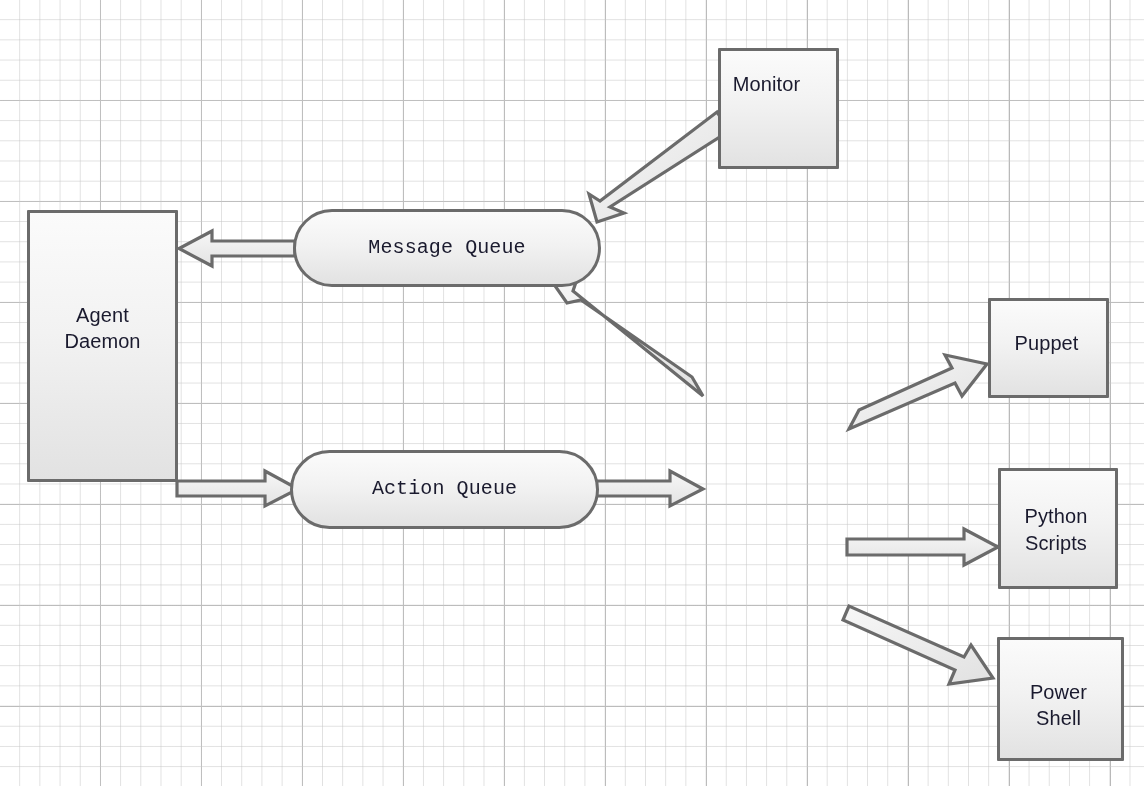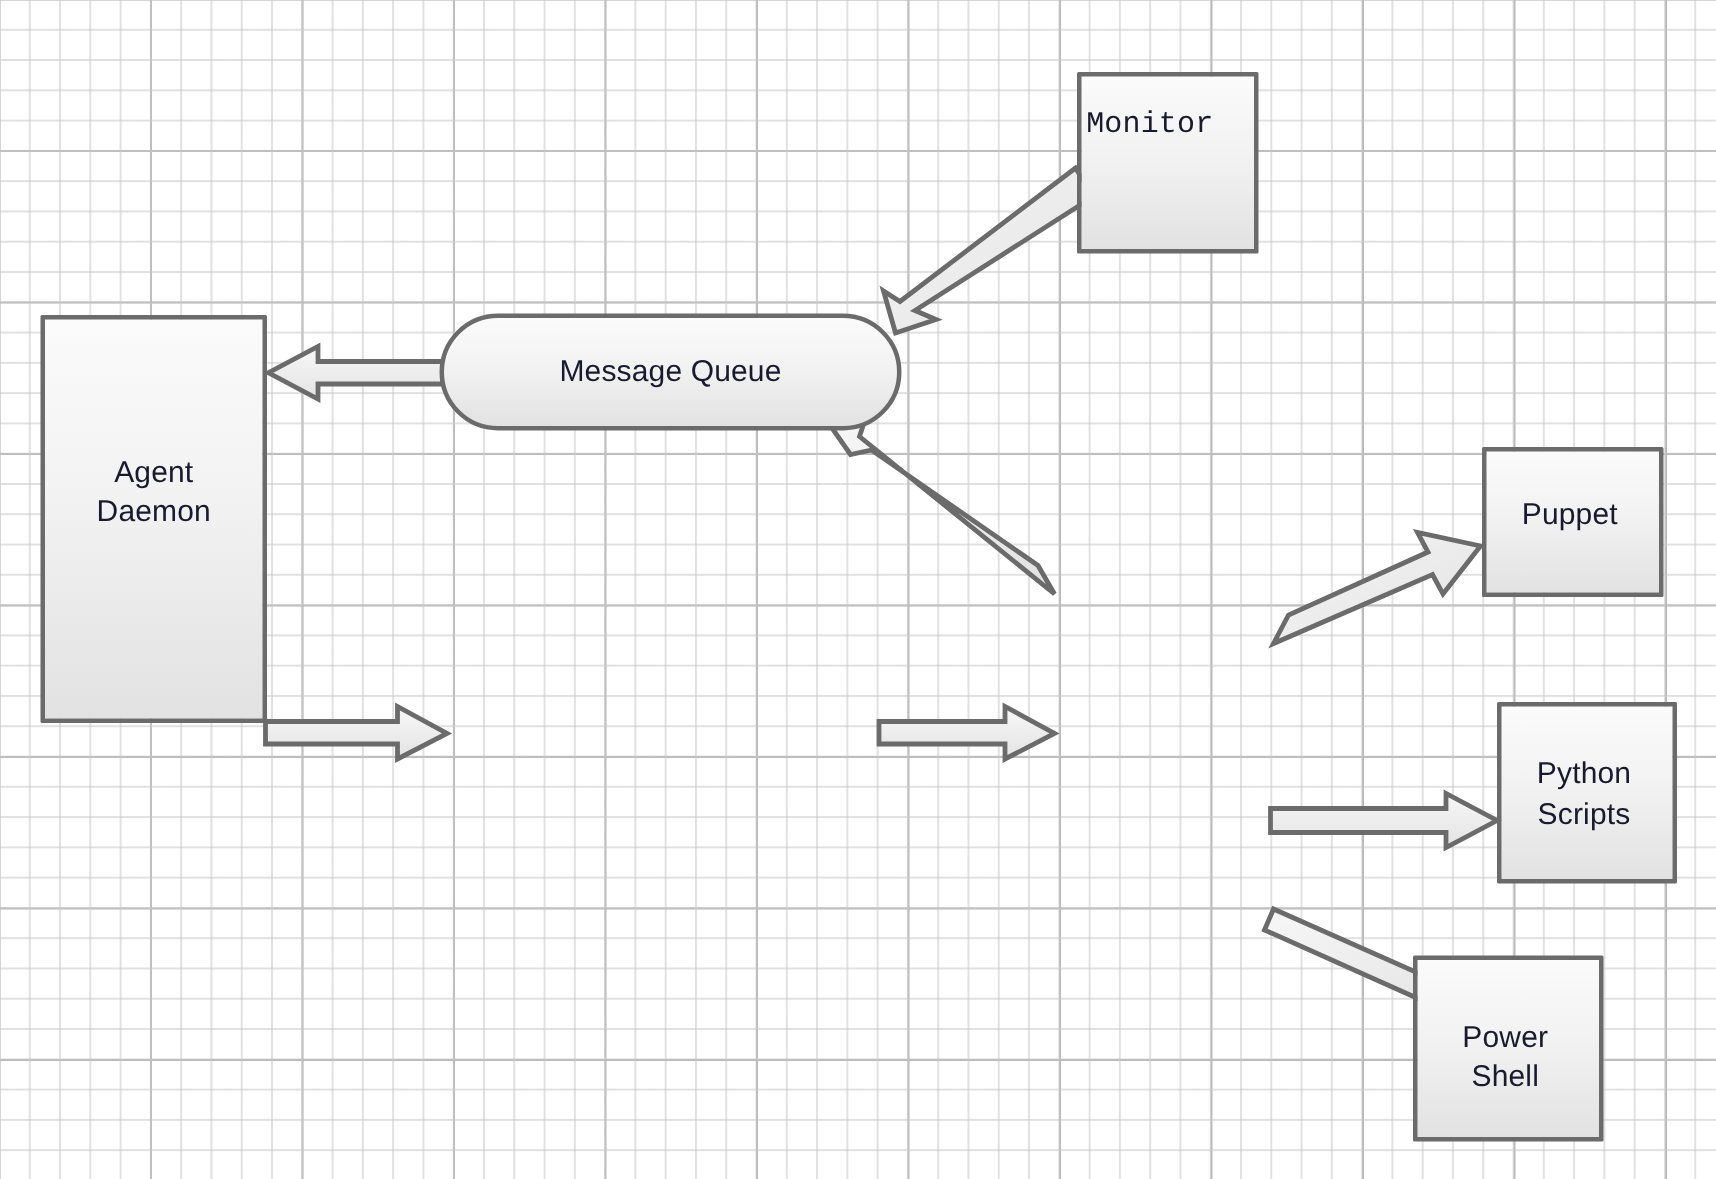--- a/index.html
+++ b/index.html
@@ -50,40 +50,41 @@
     line-height: 1.32;
     letter-spacing: 0.1px;
     background: linear-gradient(to bottom, #fbfbfb 0%, #f2f2f2 45%, #e2e2e2 100%);
     z-index: 3;
   }
   .node.square {
     border-radius: 1px;
   }
   .node.rounded {
     border-radius: 44px;
+    font-family: Liberation Mono, monospace;
   }
   .node-label {
     display: block;
     padding: 0 6px;
     white-space: pre-line;
   }
   
   #node-agent-daemon  { left: 27px;  top: 210px; width: 151px; height: 272px; }
   #node-agent-daemon .node-label { transform: translateY(-18px); }
   #node-message-queue { left: 293px; top: 209px; width: 308px; height: 78px; }
   #node-action-queue  { left: 290px; top: 450px; width: 309px; height: 79px; }
   #node-monitor       { left: 718px; top: 48px;  width: 121px; height: 121px; }
-  #node-monitor .node-label { transform: translate(-12px, -24px); font-family: Liberation Mono, monospace; }
+  #node-monitor .node-label { transform: translate(-12px, -24px); }
   #node-action-executioner { left: 701px; top: 341px; width: 147px; height: 327px; }
   #node-action-executioner .node-label { transform: translateY(-19px); }
   #node-puppet        { left: 988px; top: 298px; width: 121px; height: 100px; }
   #node-puppet .node-label { transform: translate(-2px, -5px); }
   #node-python-scripts{ left: 998px; top: 468px; width: 120px; height: 121px; }
   #node-python-scripts .node-label { transform: translate(-2px, 1px); }
-  #node-power-shell   { left: 942px; top: 637px; width: 127px; height: 124px; }
+  #node-power-shell   { left: 997px; top: 637px; width: 127px; height: 124px; }
   #node-power-shell .node-label { transform: translate(-2px, 6px); }
 </style>
 </head>
 <body>
 
 <div id="canvas">
 
   <svg id="edge-layer" viewBox="0 0 1144 786" width="1144" height="786" xmlns="http://www.w3.org/2000/svg">
     <defs>
       <linearGradient id="arrowGrad" x1="0" y1="0" x2="0" y2="1">
@@ -131,20 +132,23 @@
 
   <div class="node square" id="node-agent-daemon">
     <span class="node-label">Agent
 Daemon</span>
   </div>
 
   <div class="node rounded" id="node-message-queue">
     <span class="node-label">Message Queue</span>
   </div>
 
+  <div class="node rounded" id="node-action-queue">
+    <span class="node-label">Action Queue</span>
+  </div>
 
   <div class="node square" id="node-monitor">
     <span class="node-label">Monitor</span>
   </div>
 
 
   <div class="node square" id="node-puppet">
     <span class="node-label">Puppet</span>
   </div>
 

